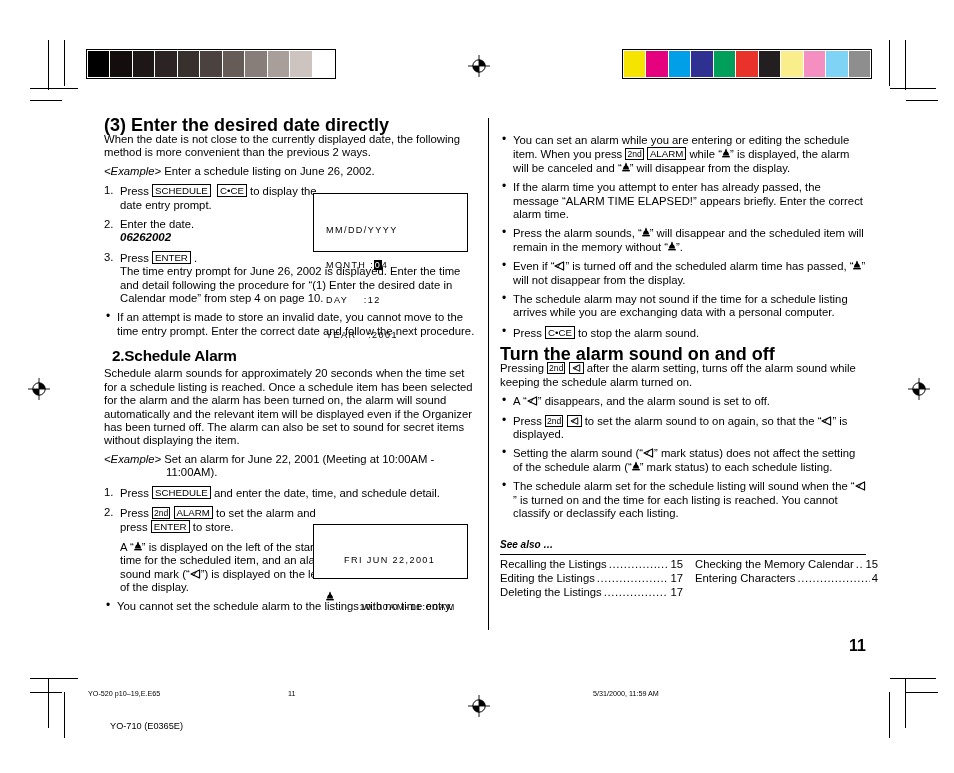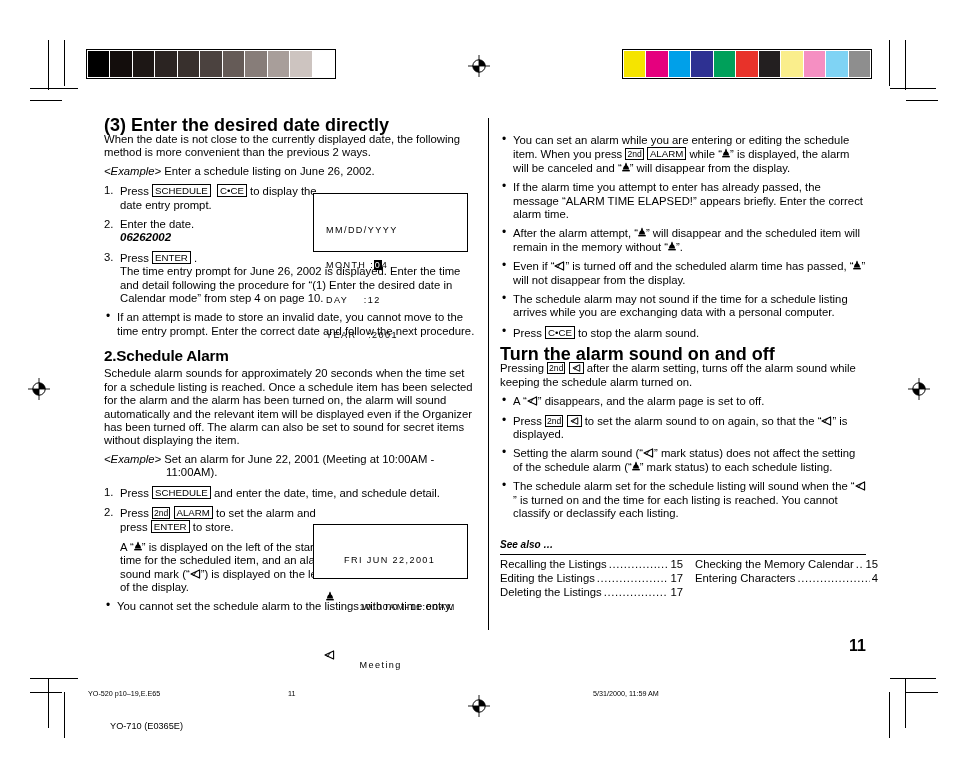--- a/index.html
+++ b/index.html
@@ -66,21 +66,21 @@
 
   h3.sub {
     font-size: 18px;
     font-weight: bold;
     margin: 0 0 1px 0;
     line-height: 14px;
   }
   h2.head {
     font-size: 15.3px;
     font-weight: bold;
-    margin: 9px 0 2px 0;
+    margin: 9px 0 2px 8px;
     line-height: 18px;
     letter-spacing: -0.2px;
   }
   p.para {
     margin: 0 0 0 0;
     text-align: left;
   }
   .gap { height: 7px; }
   .gap-sm { height: 5px; }
 
@@ -389,46 +389,40 @@
   </div>
 
   <div class="lcd" style="left:313px;top:524px;width:155px;height:55px;padding:7px 0 0 22px;">
     <div class="row" style="padding-left:8px;"><span>FRI JUN 22,2001</span></div>
     <div class="row">
       <span class="glyph-left"><svg width="8" height="11" viewBox="0 0 8 11">
             <path d="M4 0.6 L4.9 2.0 L4.9 3.2 C6.3 3.9 7.0 5.6 7.0 7.4 L1.0 7.4 C1.0 5.6 1.7 3.9 3.1 3.2 L3.1 2.0 Z" fill="#000"></path>
             <rect x="0.2" y="7.9" width="7.6" height="1.5" fill="#000"></rect>
           </svg></span><span>10:00AM-11:00AM</span>
     </div>
-    <div class="row">
-      <span class="glyph-left" style="left:-12px;top:2px;"><svg width="11" height="10" viewBox="0 0 11 10">
-            <path d="M9.6 0.9 L1.0 5.0 L9.6 9.1 Z" fill="none" stroke="#000" stroke-width="1.1" stroke-linejoin="round"></path>
-            <line x1="6.6" y1="2.4" x2="3.0" y2="7.0" stroke="#000" stroke-width="1.0"></line>
-          </svg></span><span>Meeting</span>
-    </div>
   </div>
 
   <div class="col col-right">
 
     <div class="bullet" style="margin-top:16px;">
       <span>You can set an alarm while you are entering or editing the schedule item. When you press </span><span class="key key-sm">2nd</span><span>&nbsp;</span><span class="key">ALARM</span><span> while “</span><span class="ico"><svg width="8" height="11" viewBox="0 0 8 11">
             <path d="M4 0.6 L4.9 2.0 L4.9 3.2 C6.3 3.9 7.0 5.6 7.0 7.4 L1.0 7.4 C1.0 5.6 1.7 3.9 3.1 3.2 L3.1 2.0 Z" fill="#000"></path>
             <rect x="0.2" y="7.9" width="7.6" height="1.5" fill="#000"></rect>
           </svg></span><span>” is displayed, the alarm will be canceled and “</span><span class="ico"><svg width="8" height="11" viewBox="0 0 8 11">
             <path d="M4 0.6 L4.9 2.0 L4.9 3.2 C6.3 3.9 7.0 5.6 7.0 7.4 L1.0 7.4 C1.0 5.6 1.7 3.9 3.1 3.2 L3.1 2.0 Z" fill="#000"></path>
             <rect x="0.2" y="7.9" width="7.6" height="1.5" fill="#000"></rect>
           </svg></span><span>” will disappear from the display.</span>
     </div>
 
     <div class="bullet">
       <span>If the alarm time you attempt to enter has already passed, the message “ALARM TIME ELAPSED!” appears briefly. Enter the correct alarm time.</span>
     </div>
 
     <div class="bullet">
-      <span>After the alarm attempt, “</span><span class="ico"><svg width="8" height="11" viewBox="0 0 8 11">
+      <span>Press the alarm sounds, “</span><span class="ico"><svg width="8" height="11" viewBox="0 0 8 11">
             <path d="M4 0.6 L4.9 2.0 L4.9 3.2 C6.3 3.9 7.0 5.6 7.0 7.4 L1.0 7.4 C1.0 5.6 1.7 3.9 3.1 3.2 L3.1 2.0 Z" fill="#000"></path>
             <rect x="0.2" y="7.9" width="7.6" height="1.5" fill="#000"></rect>
           </svg></span><span>” will disappear and the scheduled item will remain in the memory without “</span><span class="ico"><svg width="8" height="11" viewBox="0 0 8 11">
             <path d="M4 0.6 L4.9 2.0 L4.9 3.2 C6.3 3.9 7.0 5.6 7.0 7.4 L1.0 7.4 C1.0 5.6 1.7 3.9 3.1 3.2 L3.1 2.0 Z" fill="#000"></path>
             <rect x="0.2" y="7.9" width="7.6" height="1.5" fill="#000"></rect>
           </svg></span><span>”.</span>
     </div>
 
     <div class="bullet">
       <span>Even if “</span><span class="ico"><svg width="11" height="10" viewBox="0 0 11 10">
@@ -452,21 +446,21 @@
     <h3 class="sub">Turn the alarm sound on and off</h3>
     <p class="para"><span>Pressing </span><span class="key key-sm">2nd</span><span>&nbsp;</span><span class="key key-icon"><span class="ico"><svg width="9" height="8" viewBox="0 0 11 10">
               <path d="M9.6 0.9 L1.0 5.0 L9.6 9.1 Z" fill="none" stroke="#000" stroke-width="1.2" stroke-linejoin="round"></path>
               <line x1="6.6" y1="2.4" x2="3.0" y2="7.0" stroke="#000" stroke-width="1.1"></line>
             </svg></span></span><span> after the alarm setting, turns off the alarm sound while keeping the schedule alarm turned on.</span></p>
 
     <div class="bullet">
       <span>A “</span><span class="ico"><svg width="11" height="10" viewBox="0 0 11 10">
             <path d="M9.6 0.9 L1.0 5.0 L9.6 9.1 Z" fill="none" stroke="#000" stroke-width="1.1" stroke-linejoin="round"></path>
             <line x1="6.6" y1="2.4" x2="3.0" y2="7.0" stroke="#000" stroke-width="1.0"></line>
-          </svg></span><span>” disappears, and the alarm page is set to off.</span>
+          </svg></span><span>” disappears, and the alarm sound is set to off.</span>
     </div>
 
     <div class="bullet">
       <span>Press </span><span class="key key-sm">2nd</span><span>&nbsp;</span><span class="key key-icon"><span class="ico"><svg width="9" height="8" viewBox="0 0 11 10">
               <path d="M9.6 0.9 L1.0 5.0 L9.6 9.1 Z" fill="none" stroke="#000" stroke-width="1.2" stroke-linejoin="round"></path>
               <line x1="6.6" y1="2.4" x2="3.0" y2="7.0" stroke="#000" stroke-width="1.1"></line>
             </svg></span></span><span> to set the alarm sound to on again, so that the “</span><span class="ico"><svg width="11" height="10" viewBox="0 0 11 10">
             <path d="M9.6 0.9 L1.0 5.0 L9.6 9.1 Z" fill="none" stroke="#000" stroke-width="1.1" stroke-linejoin="round"></path>
             <line x1="6.6" y1="2.4" x2="3.0" y2="7.0" stroke="#000" stroke-width="1.0"></line>
           </svg></span><span>” is displayed.</span>

